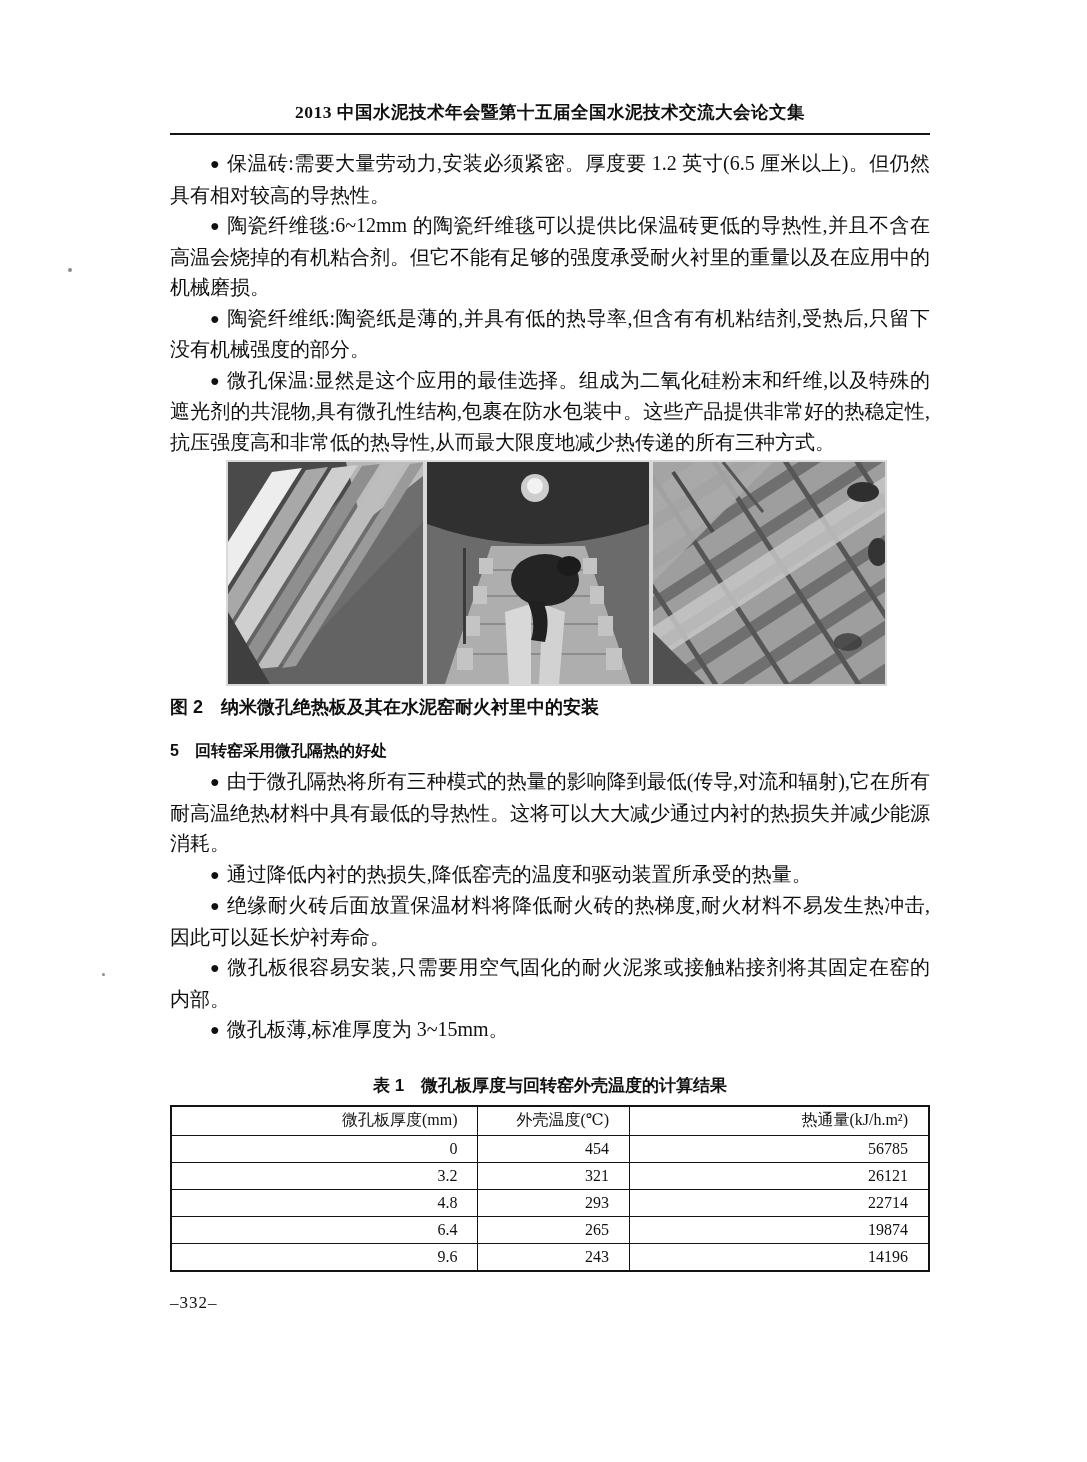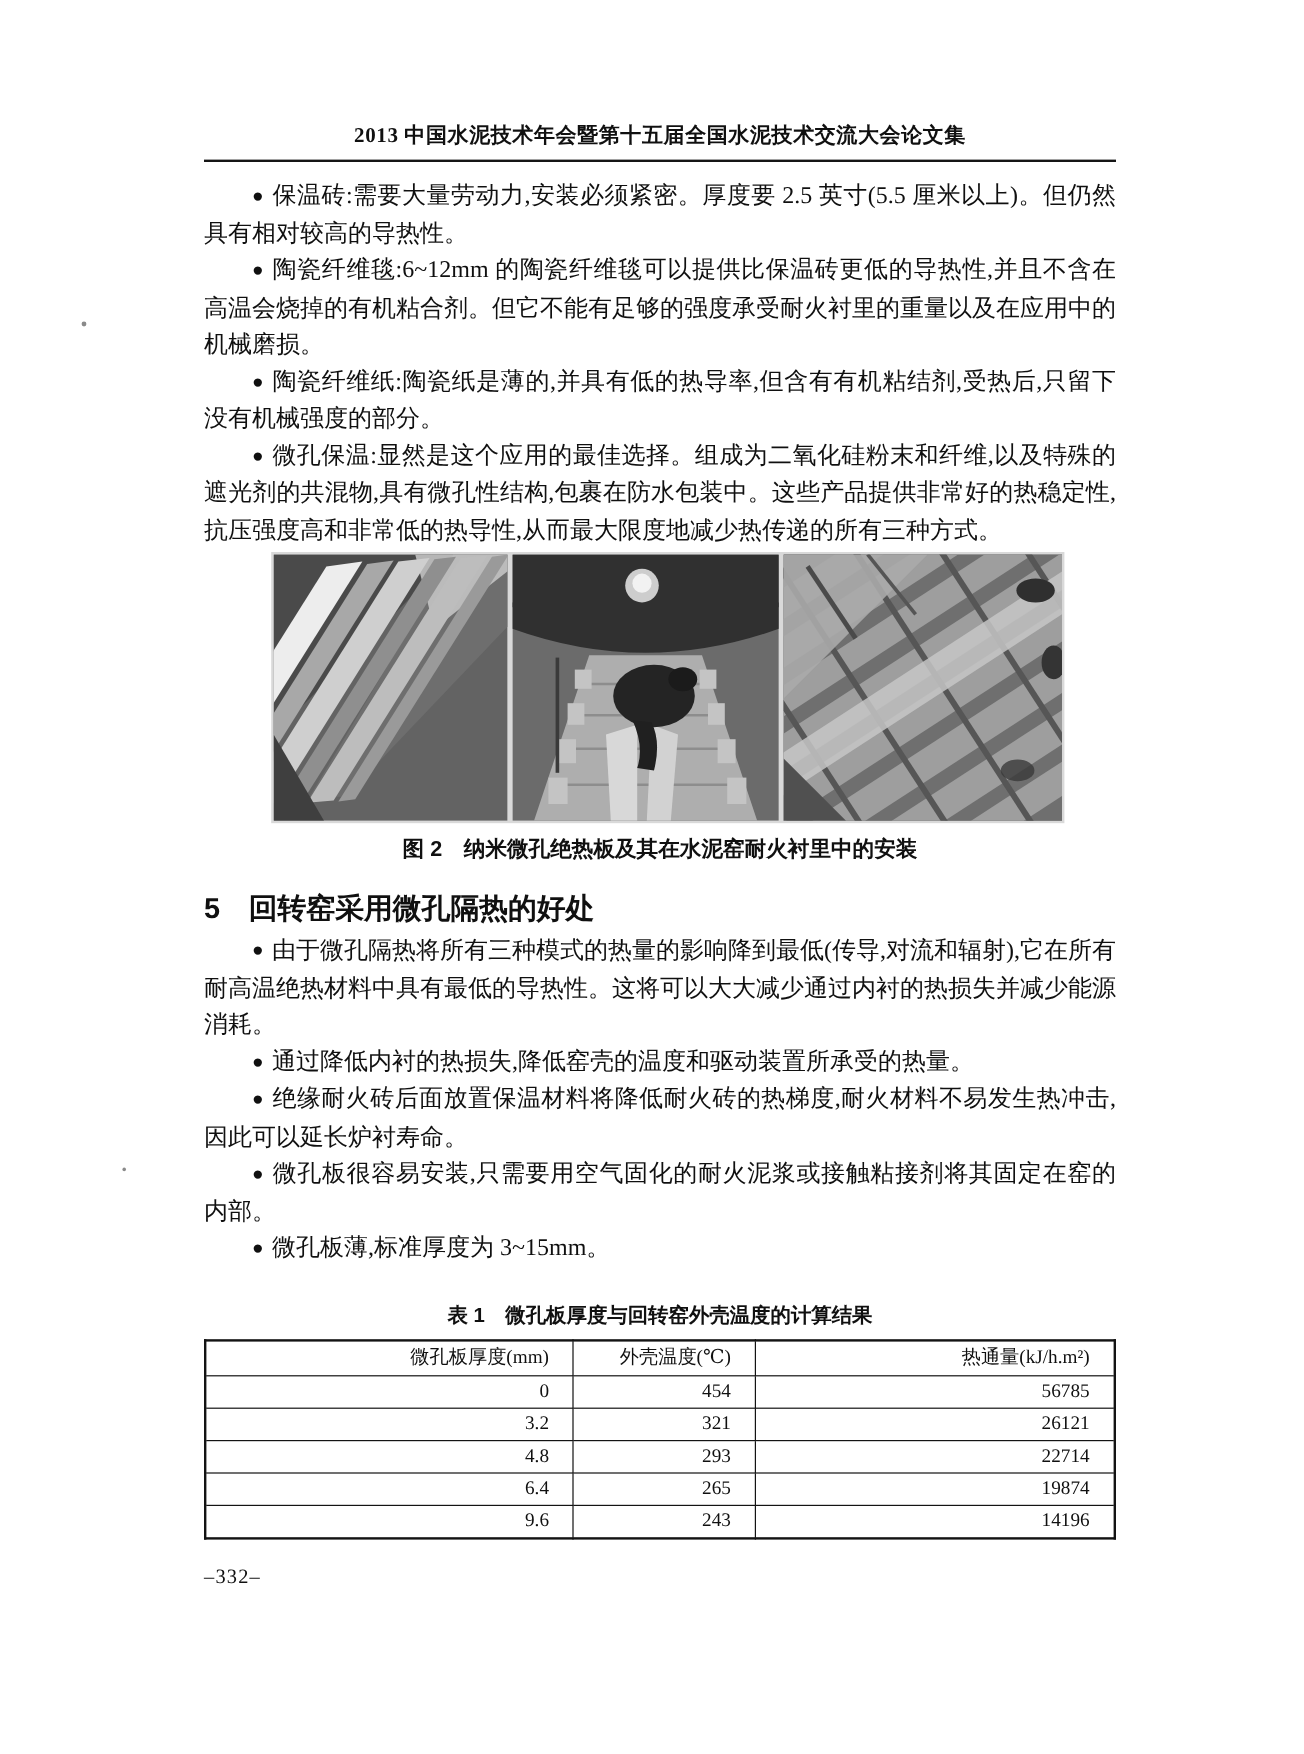--- a/index.html
+++ b/index.html
@@ -44,28 +44,28 @@
     height:226px;
     background:#d9d9d9;
     box-sizing:border-box;
     padding:2px;
     display:flex;
     gap:4px;
   }
   .figure-strip svg{display:block;}
   .figure-caption{
     margin-top:9px;
-    text-align:center;
+    text-align:left;
     font-size:18px;
     font-weight:bold;
     font-family:"Liberation Sans","DejaVu Sans",sans-serif;
   }
   .section-heading{
     margin:22px 0 0 0;
-    font-size:24px;
+    font-size:16px;
     font-weight:bold;
     font-family:"Liberation Sans","DejaVu Sans",sans-serif;
   }
   .section-heading + .body-para{margin-top:4px;}
   .table-caption{
     margin-top:28px;
     text-align:center;
     font-size:17px;
     font-weight:bold;
     font-family:"Liberation Sans","DejaVu Sans",sans-serif;
@@ -102,21 +102,21 @@
 <body>
 
 <div class="page">
 
   <div class="speck s1"></div>
   <div class="speck s2"></div>
 
   <div class="header-title">2013 中国水泥技术年会暨第十五届全国水泥技术交流大会论文集</div>
   <div class="header-rule"></div>
 
-  <p class="body-para first"><span class="bullet">●</span><span>保温砖:需要大量劳动力,安装必须紧密。厚度要 2.5 英寸(5.5 厘米以上)。但仍然具有相对较高的导热性。</span></p>
+  <p class="body-para first"><span class="bullet">●</span><span>保温砖:需要大量劳动力,安装必须紧密。厚度要 1.2 英寸(6.5 厘米以上)。但仍然具有相对较高的导热性。</span></p>
 
   <p class="body-para"><span class="bullet">●</span><span>陶瓷纤维毯:6~12mm 的陶瓷纤维毯可以提供比保温砖更低的导热性,并且不含在高温会烧掉的有机粘合剂。但它不能有足够的强度承受耐火衬里的重量以及在应用中的机械磨损。</span></p>
 
   <p class="body-para"><span class="bullet">●</span><span>陶瓷纤维纸:陶瓷纸是薄的,并具有低的热导率,但含有有机粘结剂,受热后,只留下没有机械强度的部分。</span></p>
 
   <p class="body-para"><span class="bullet">●</span><span>微孔保温:显然是这个应用的最佳选择。组成为二氧化硅粉末和纤维,以及特殊的遮光剂的共混物,具有微孔性结构,包裹在防水包装中。这些产品提供非常好的热稳定性,抗压强度高和非常低的热导性,从而最大限度地减少热传递的所有三种方式。</span></p>
 
   <div class="figure-strip">
 
     <svg width="195" height="222" viewBox="0 0 195 222">

